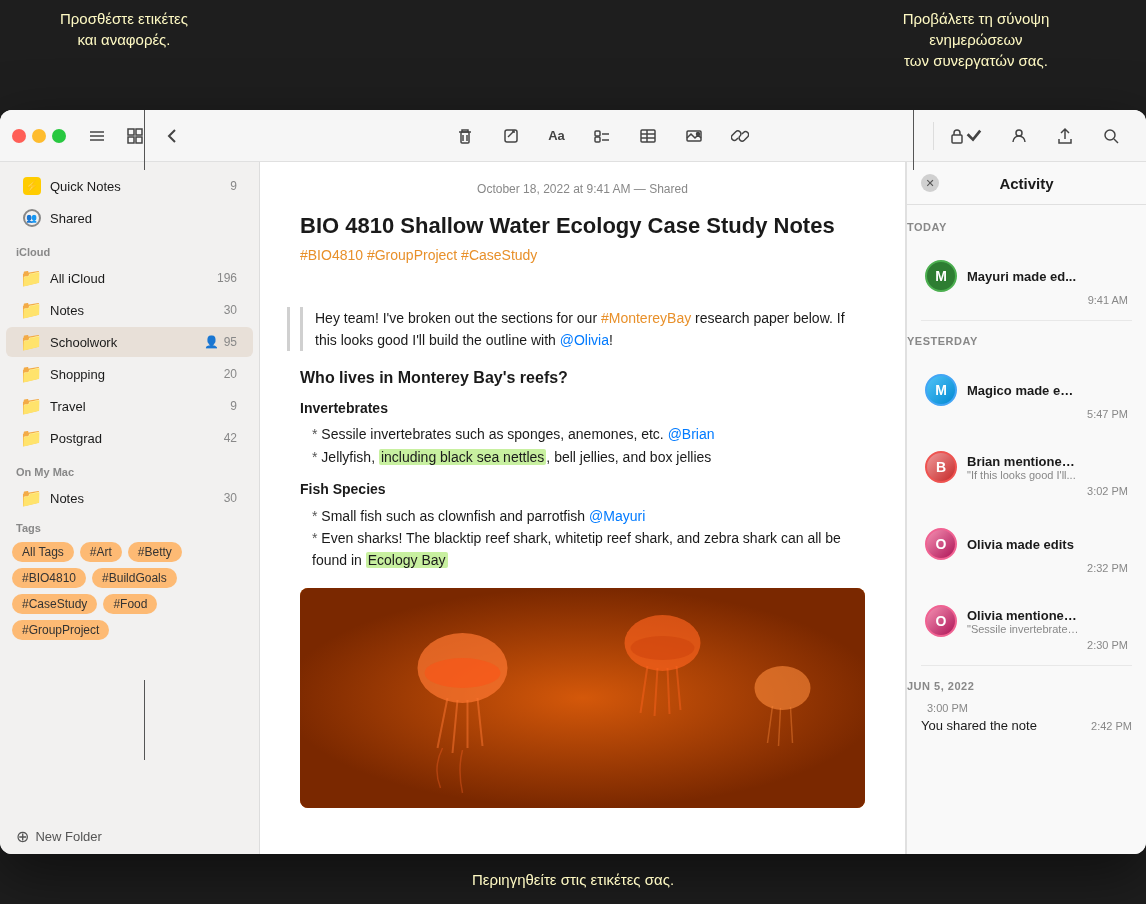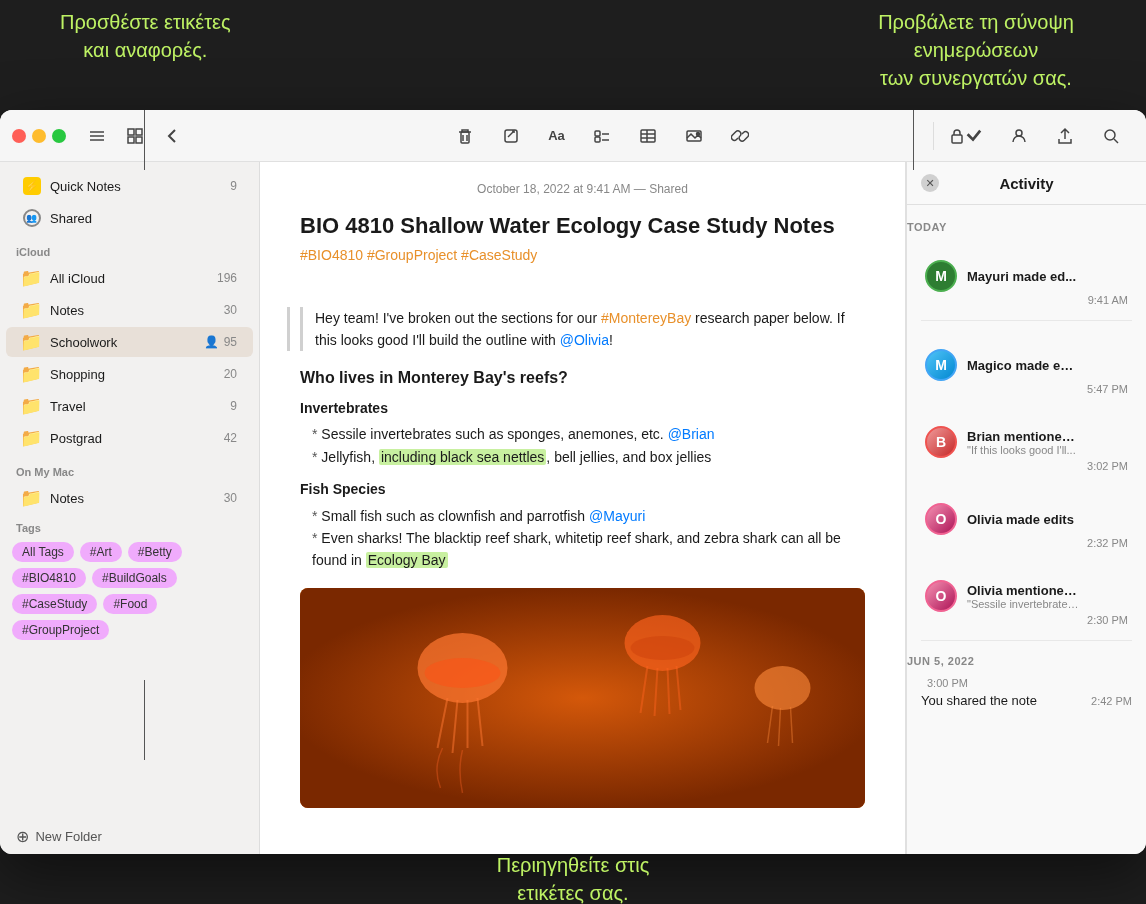--- a/index.html
+++ b/index.html
@@ -20,22 +20,22 @@
       right: 0;
       height: 110px;
       display: flex;
       justify-content: space-between;
       align-items: flex-start;
       padding: 8px 60px 0 60px;
       z-index: 10;
       pointer-events: none;
     }
     .annotation {
-      font-size: 20px;
-      color: #bef264;
+      font-size: 15px;
+      color: #fef9c3;
       text-align: center;
       line-height: 1.4;
       max-width: 220px;
     }
     .annotation-bottom {
       position: absolute;
       bottom: 0;
       left: 0;
       right: 0;
       height: 50px;
@@ -181,21 +181,21 @@
       color: #888;
       margin-bottom: 8px;
       padding-left: 4px;
     }
     .tags-grid {
       display: flex;
       flex-wrap: wrap;
       gap: 6px;
     }
     .tag-pill {
-      background: #f0abfc;
+      background: #fdba74;
       border-radius: 12px;
       padding: 3px 10px;
       font-size: 12px;
       color: #333;
       cursor: pointer;
     }
 
     .new-folder-btn {
       display: flex;
       align-items: center;
@@ -760,20 +760,21 @@
         <div class="activity-item">
           <div class="activity-avatar avatar-green">M</div>
           <div class="activity-info">
             <div class="activity-name">Mayuri made ed...</div>
           </div>
           <div class="activity-time">9:41 AM</div>
         </div>
 
         <div class="activity-divider"></div>
 
+        <div class="activity-day-label">YESTERDAY</div>
 
         <div class="activity-item">
           <div class="activity-avatar avatar-blue" style="background:linear-gradient(135deg,#4fc3f7,#0288d1);">M</div>
           <div class="activity-info">
             <div class="activity-name">Magico made edits</div>
           </div>
           <div class="activity-time">5:47 PM</div>
         </div>
 
         <div class="activity-item">

